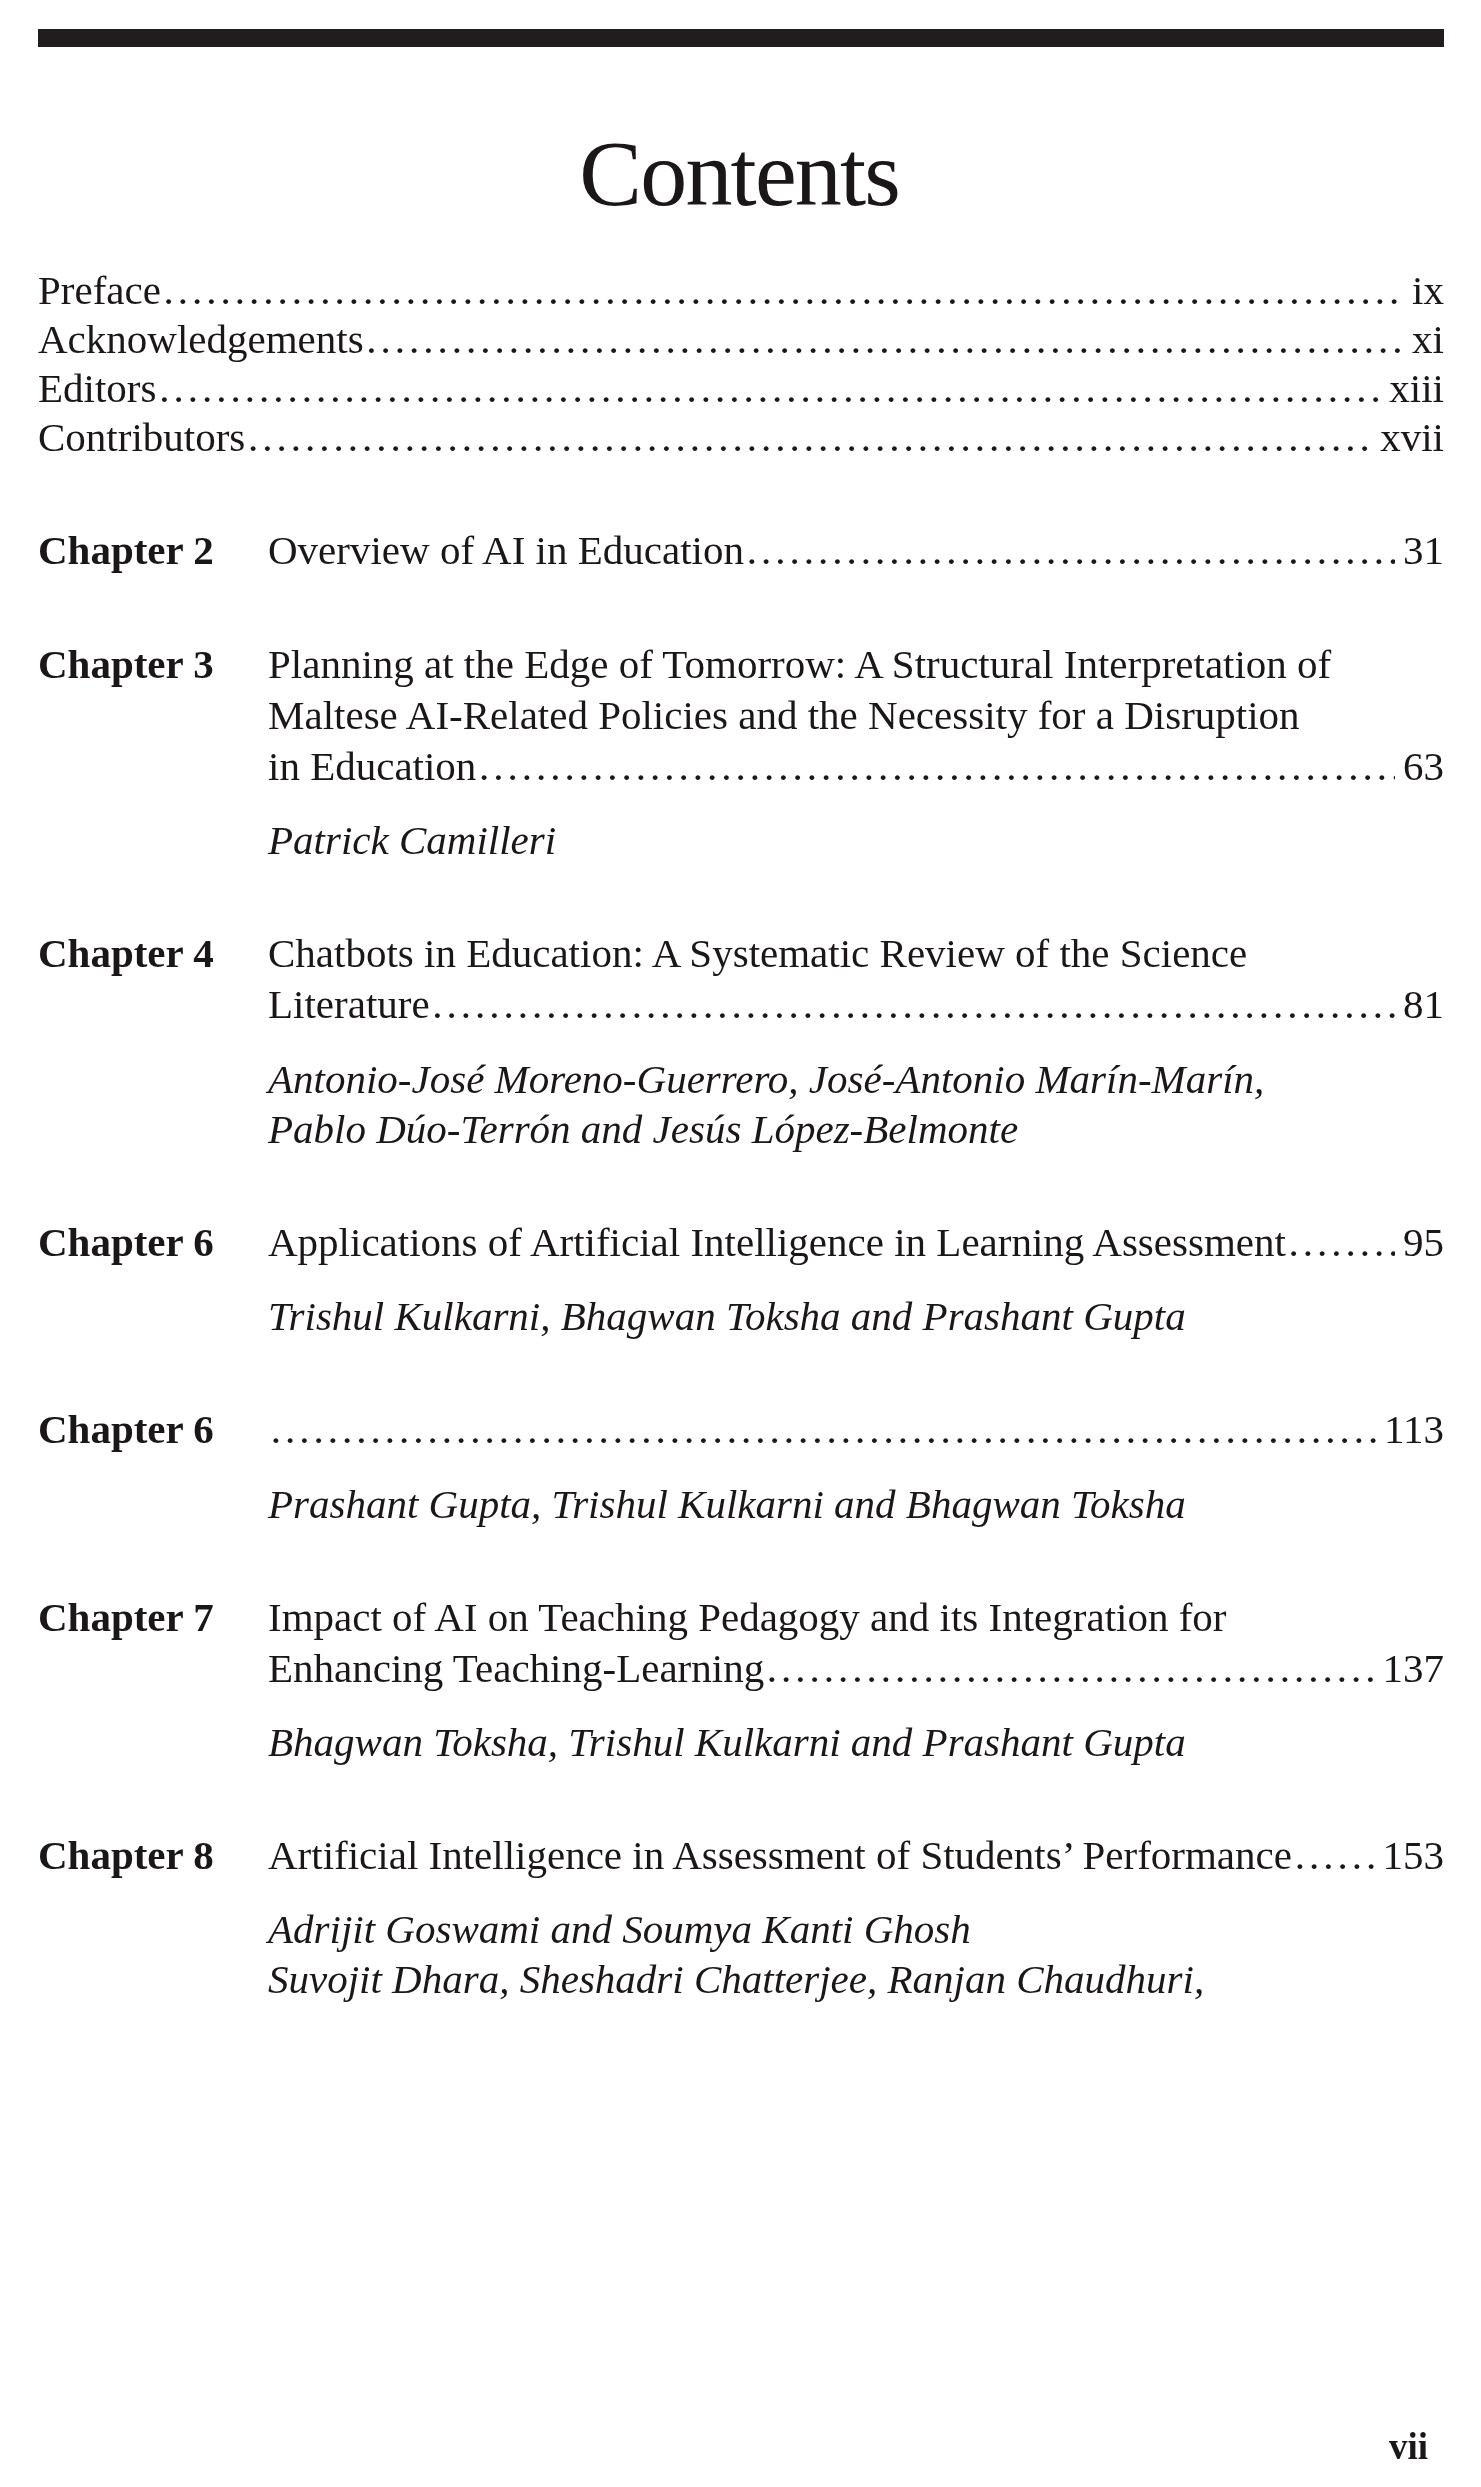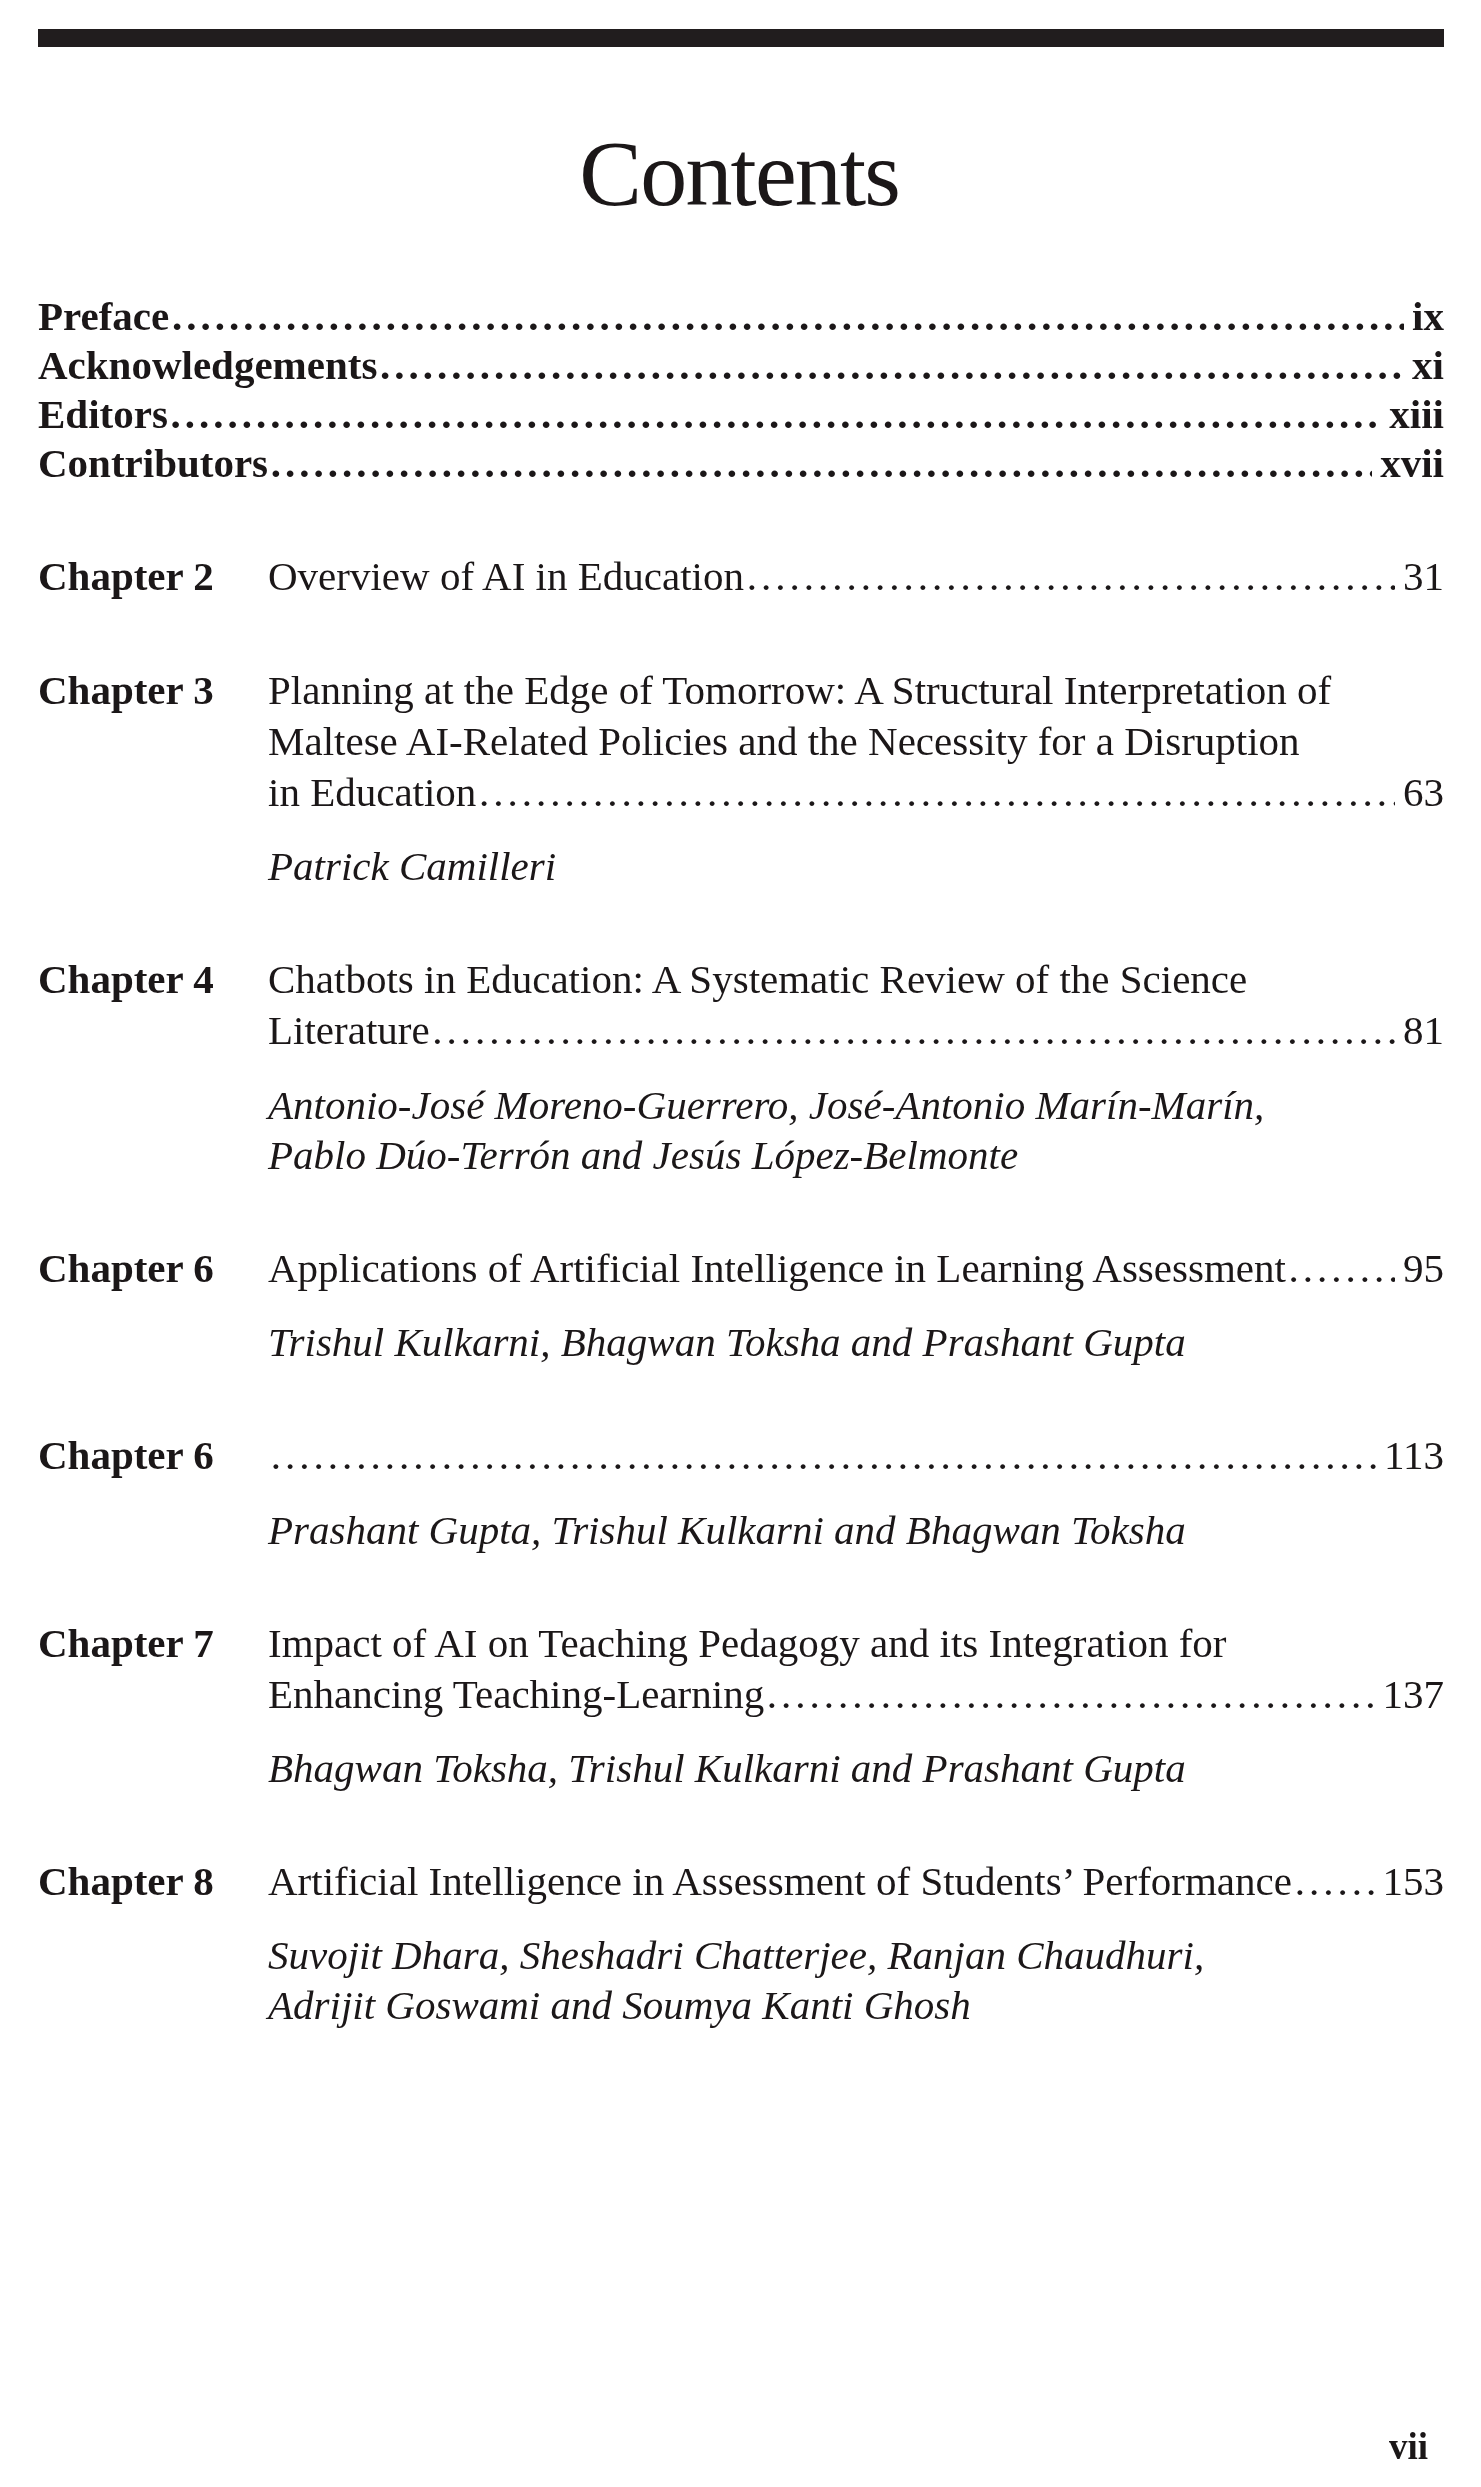--- a/index.html
+++ b/index.html
@@ -51,24 +51,23 @@
     content: "..........................................................................................................................................................................................................................................................";
     letter-spacing: 4px;
   }
   .pg {
     flex: 0 0 auto;
     padding-left: 8px;
     text-align: right;
   }
   
   .front {
-    margin-top: 72px;
+    margin-top: 46px;
     font-size: 41px;
     line-height: 49px;
-    font-weight: bold;
   }
   
   .chapters {
     margin-top: 14.4px;
     font-size: 41px;
   }
   .chapter {
     margin-top: 63px;
     display: flex;
     align-items: baseline;
@@ -227,22 +226,22 @@
 
     <div class="chapter">
       <div class="chapter-label">Chapter 8</div>
       <div class="chapter-body">
         <div class="toc-row">
           <span class="t">Artificial Intelligence in Assessment of Students’ Performance</span>
           <span class="leader"></span>
           <span class="pg">153</span>
         </div>
         <div class="authors">
+          <div>Adrijit Goswami and Soumya Kanti Ghosh</div>
           <div>Suvojit Dhara, Sheshadri Chatterjee, Ranjan Chaudhuri,</div>
-          <div>Adrijit Goswami and Soumya Kanti Ghosh</div>
         </div>
       </div>
     </div>
 
   </section>
 
   <div class="folio">vii</div>
 
 </div>
 

